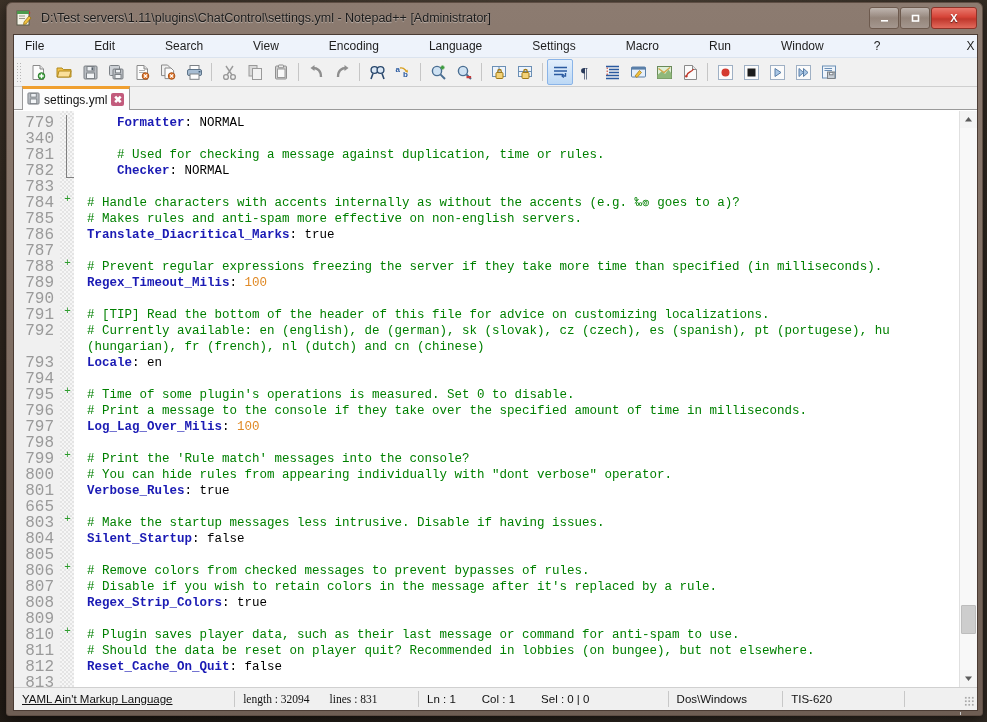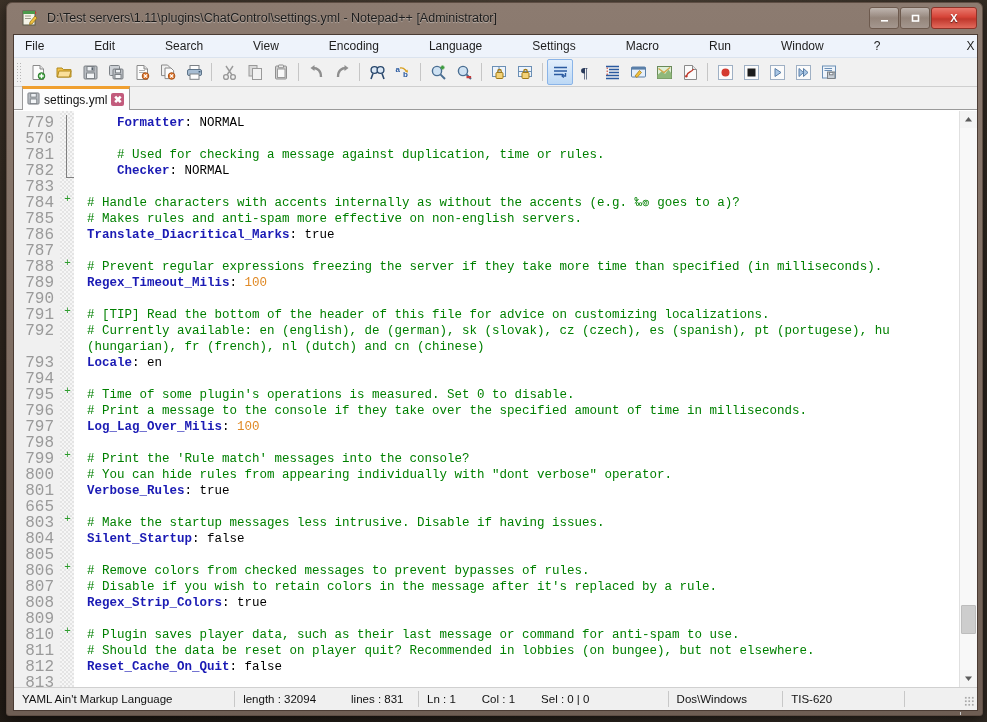--- a/index.html
+++ b/index.html
@@ -32,21 +32,21 @@
     border-radius: 6px 6px 3px 3px;
     background: linear-gradient(180deg, #8c7b70 0%, #7d6c61 55%, #6e5e54 100%);
     box-shadow: 0 4px 14px rgba(0,0,0,.55);
     overflow: hidden;
   }
 
   
   #titlebar {
     position: relative; height: 30px;
     display: flex; align-items: center;
-    padding-left: 14px;
+    padding-left: 8px;
   }
   #title-icon {
     width: 18px; height: 18px; margin-right: 8px; position: relative; flex: none;
   }
   #title-text {
     font-size: 12.5px; color: #1b1b1b;
     text-shadow: 0 1px 1px rgba(255,255,255,.45);
     white-space: nowrap; overflow: hidden;
     flex: 1 1 auto;
   }
@@ -231,22 +231,22 @@
     display: flex; align-items: center;
     font-size: 11.5px; color: #111;
   }
   .sb-cell {
     height: 16px; display: flex; align-items: center;
     padding: 0 8px; white-space: nowrap;
     border-right: 1px solid #c8c8c8;
     overflow: hidden;
   }
   .sb-cell:last-child { border-right: none; }
-  #sb-lang   { width: 230px; }
-  #sb-len    { width: 188px; gap: 35px; }
+  #sb-lang   { width: 230px; text-decoration: underline; }
+  #sb-len    { width: 188px; gap: 20px; font-family: Liberation Serif, serif; }
   #sb-pos    { width: 262px; gap: 26px; }
   #sb-eol    { width: 110px; }
   #sb-enc    { width: 118px; }
   #sb-ins    { width: 44px; margin-top: 42px; }
   #sb-grip {
     flex: 1 1 auto; height: 16px; position: relative;
   }
   #sb-grip::after {
     content: ""; position: absolute; right: 3px; bottom: 1px;
     width: 10px; height: 10px;
@@ -557,21 +557,21 @@
         </span>
         <span id="tab-label">settings.yml</span>
         <span id="tab-close">✖</span>
       </div>
     </div>
 
     <div id="editor-wrap">
       <div id="editor">
         <div id="gutter">
             <div class="gutter-line">779</div>
-            <div class="gutter-line">570</div>
+            <div class="gutter-line">340</div>
             <div class="gutter-line">781</div>
             <div class="gutter-line">782</div>
             <div class="gutter-line">783</div>
             <div class="gutter-line">784</div>
             <div class="gutter-line">785</div>
             <div class="gutter-line">786</div>
             <div class="gutter-line">787</div>
             <div class="gutter-line">788</div>
             <div class="gutter-line">789</div>
             <div class="gutter-line">790</div>

